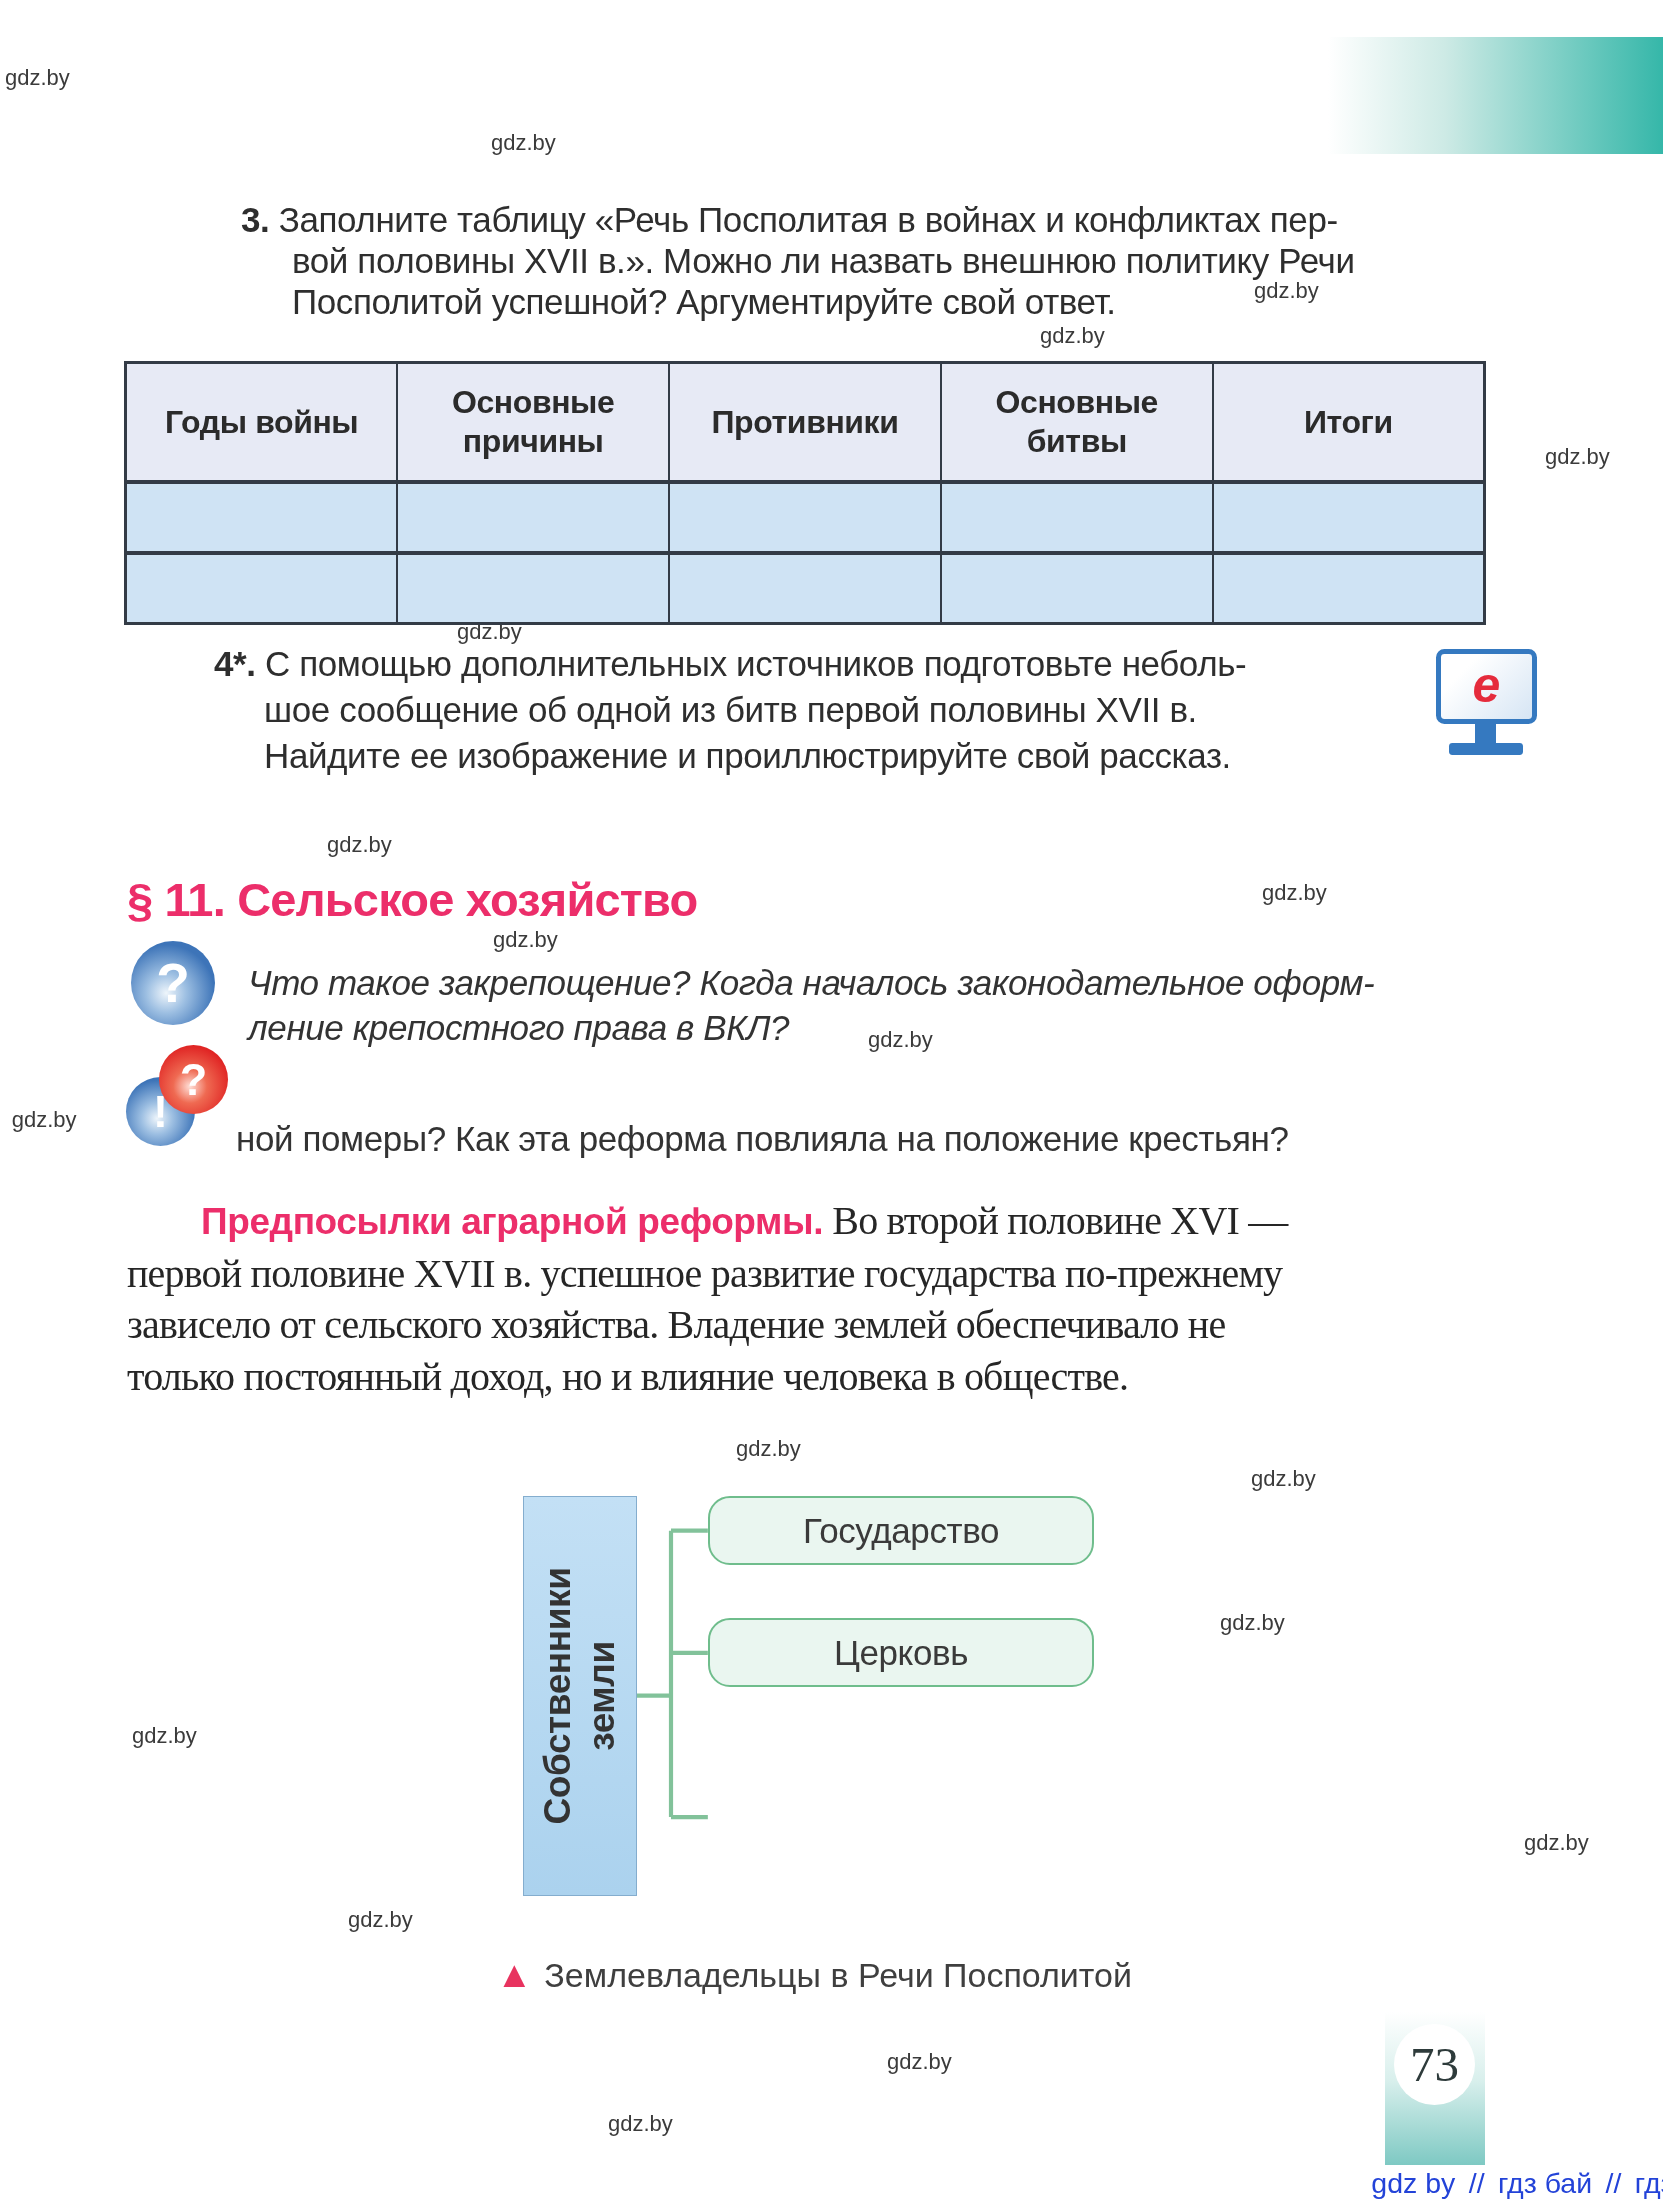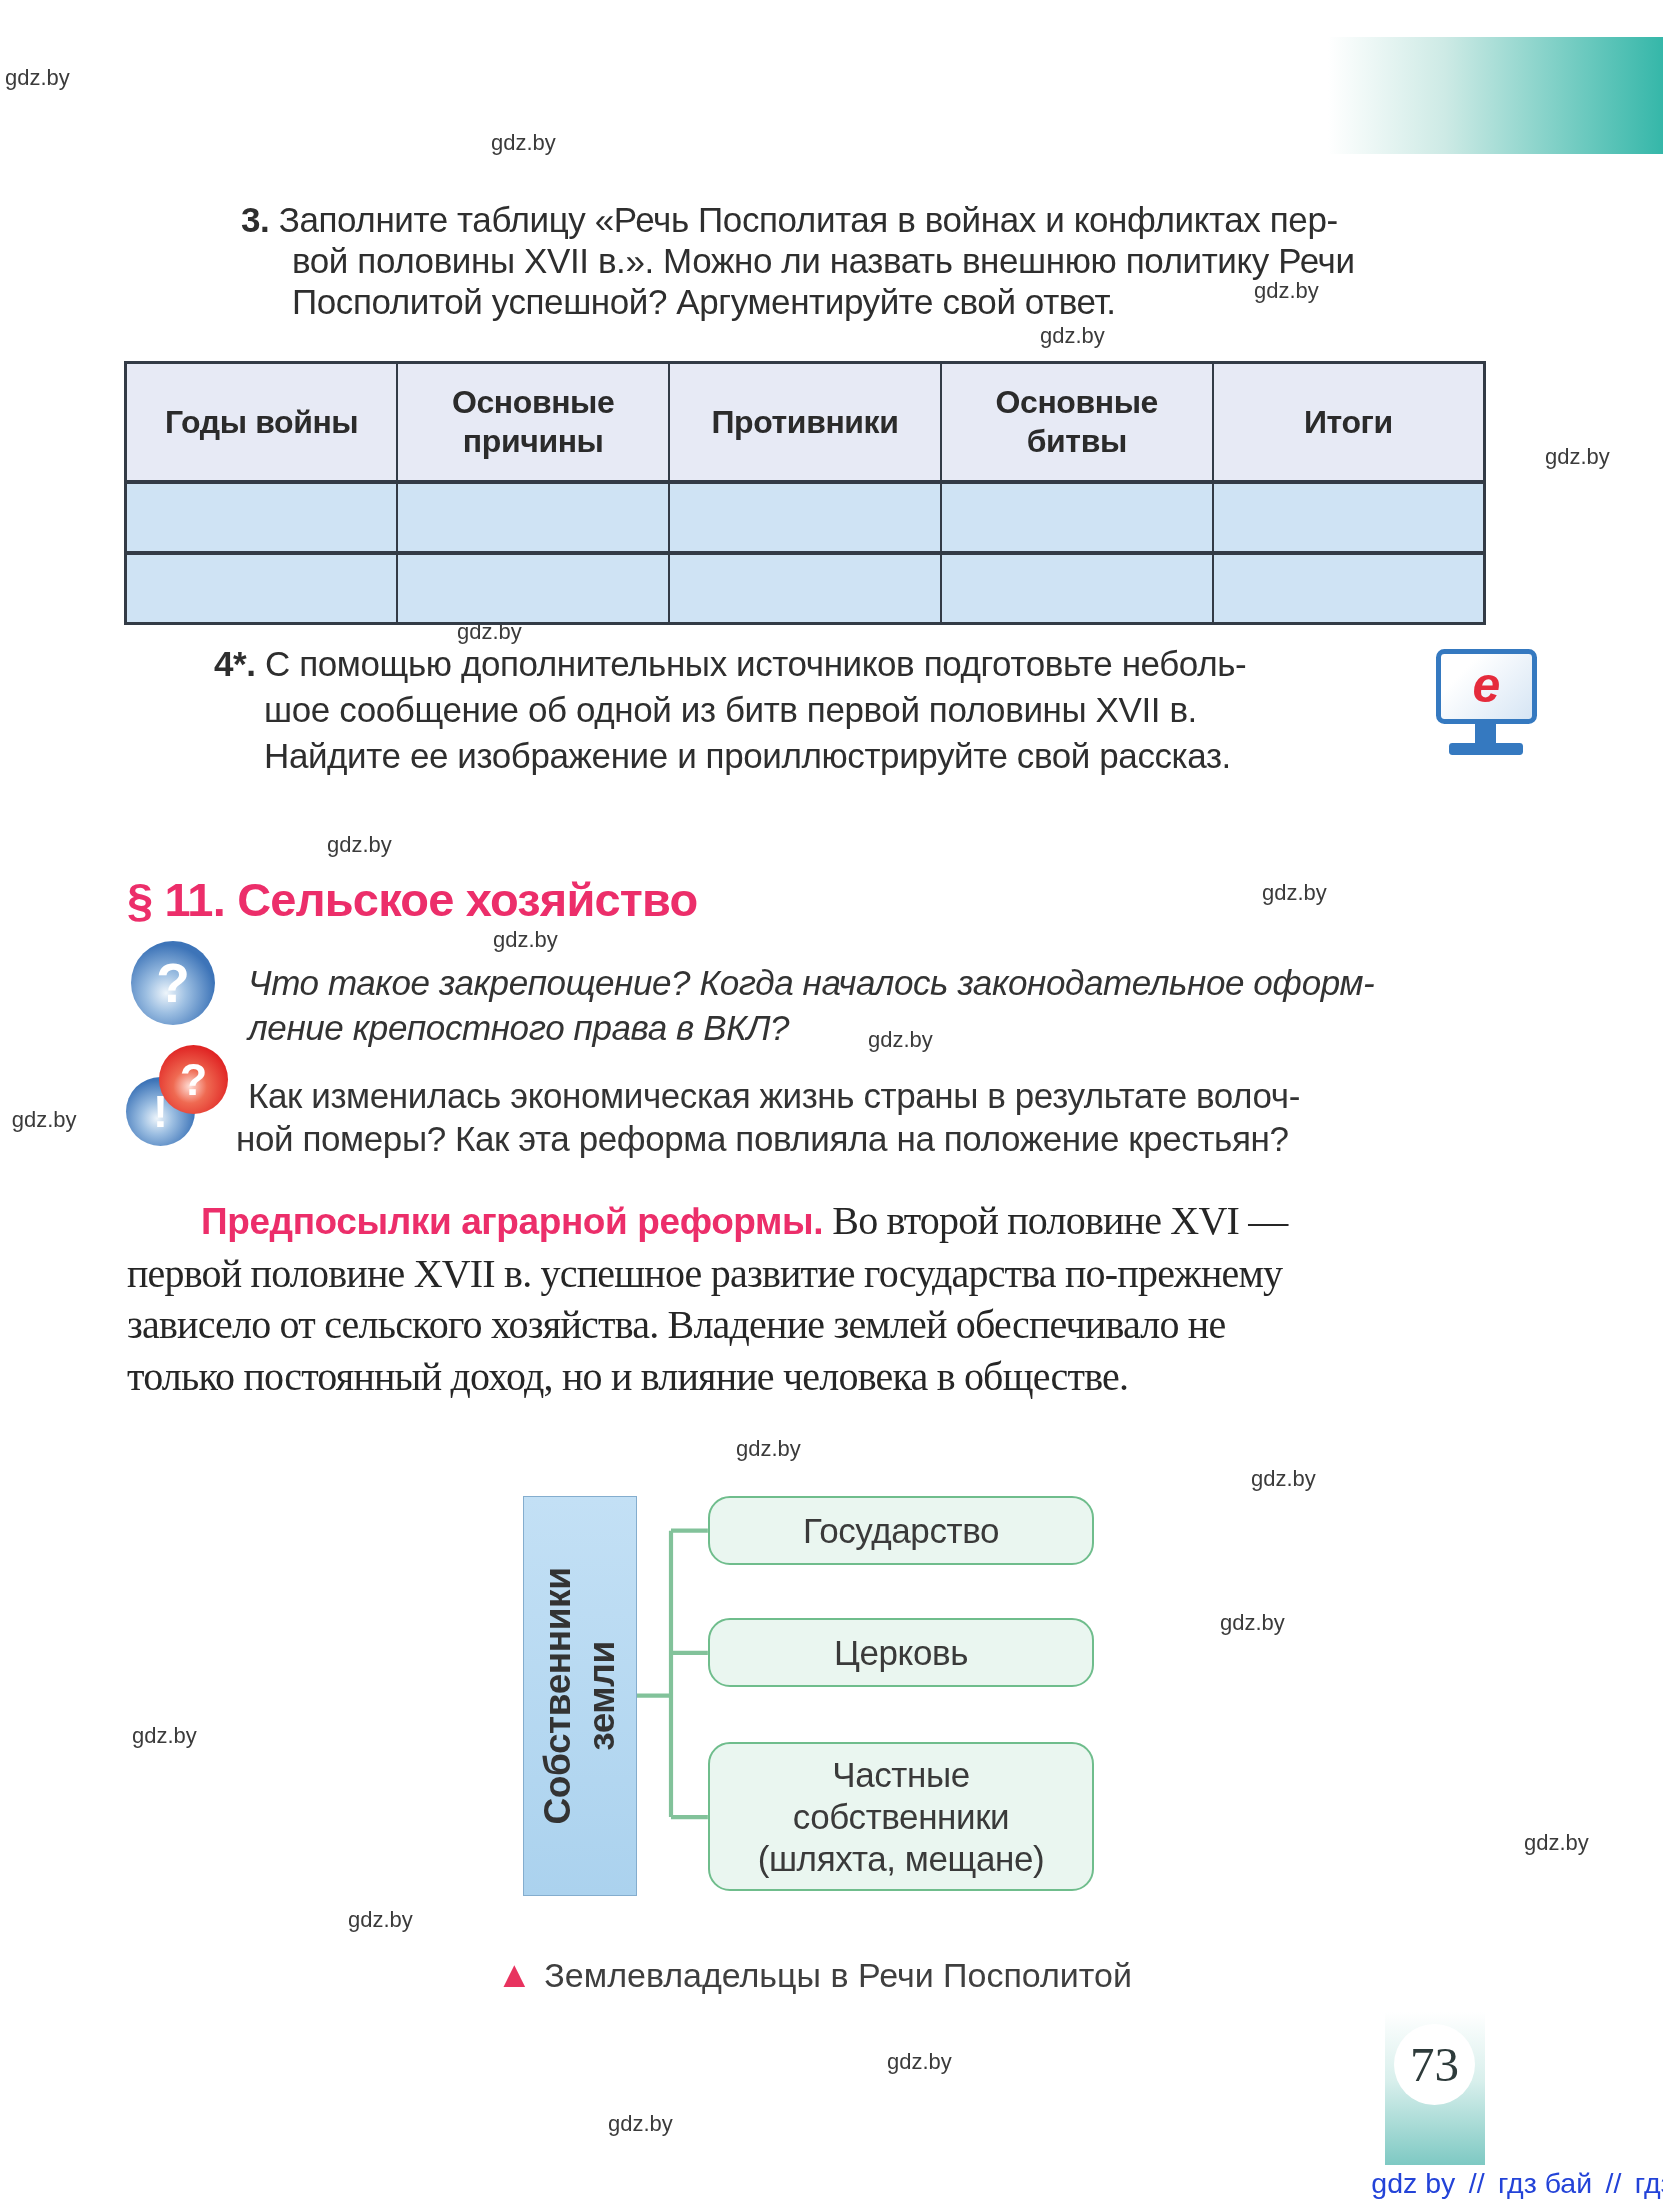--- a/index.html
+++ b/index.html
@@ -179,41 +179,37 @@
   </div>
   <div class="q-line q-italic" style="left:248px;top:963px;">Что такое закрепощение? Когда началось законодательное оформ-</div>
   <div class="q-line q-italic" style="left:248px;top:1008px;">ление крепостного права в ВКЛ?</div>
 
   <div class="qc q2-red">
     <span>?</span>
   </div>
   <div class="qc q2-blue">
     <span>!</span>
   </div>
-  <div class="q-line" style="left:248px;top:1076px;">Как изменилась экономическая жизнь страны в результате волоч-</div>
   <div class="q-line" style="left:236px;top:1119px;">ной померы? Как эта реформа повлияла на положение крестьян?</div>
 
   <div class="para-line" style="top:1197px;left:201px;">
     <span class="para-lead">Предпосылки аграрной реформы.</span><span> Во второй половине XVI —</span>
   </div>
   <div class="para-line" style="top:1250px;">первой половине XVII в. успешное развитие государства по-прежнему</div>
   <div class="para-line" style="top:1301px;">зависело от сельского хозяйства. Владение землей обеспечивало не</div>
   <div class="para-line" style="top:1353px;">только постоянный доход, но и влияние человека в обществе.</div>
 
   <svg class="dg-svg" width="268" height="402" viewBox="560 1780 320 480">
     <path d="M758 2022 H800 M800 1825 V2167 M800 1825 H844 M800 1971 H844 M800 2167 H844" stroke="#82c29a" stroke-width="5" fill="none"></path>
   </svg>
   <div class="dg-root">
     <div class="dg-root-text">Собственники земли</div>
   </div>
   <div class="dg-box dg-b1">Государство</div>
   <div class="dg-box dg-b2">Церковь</div>
-  <div class="dg-box dg-b3">
-    <div class="inner">Частные собственники (шляхта, мещане)</div>
-  </div>
 
   <div class="caption">
     <span class="cap-tri">▲</span><span>Землевладельцы в Речи Посполитой</span>
   </div>
 
 
   <div class="badge"></div>
   <div class="badge-circle">
     <span>73</span>
   </div>

